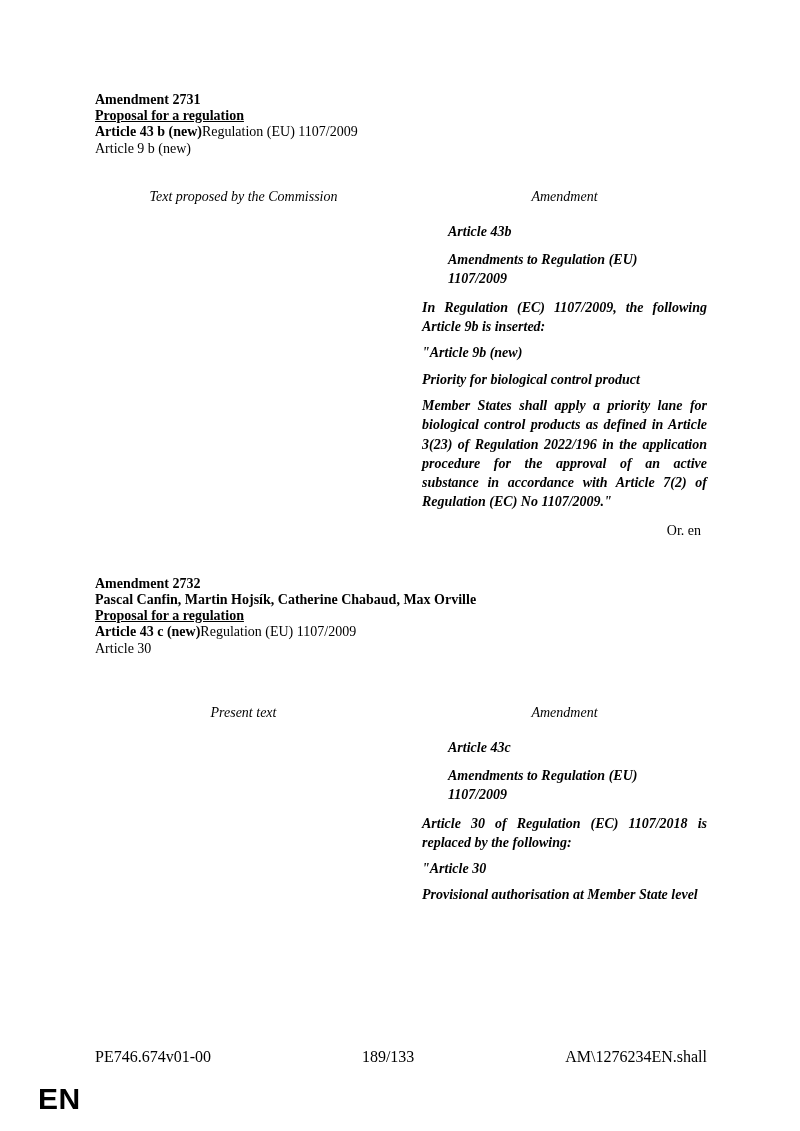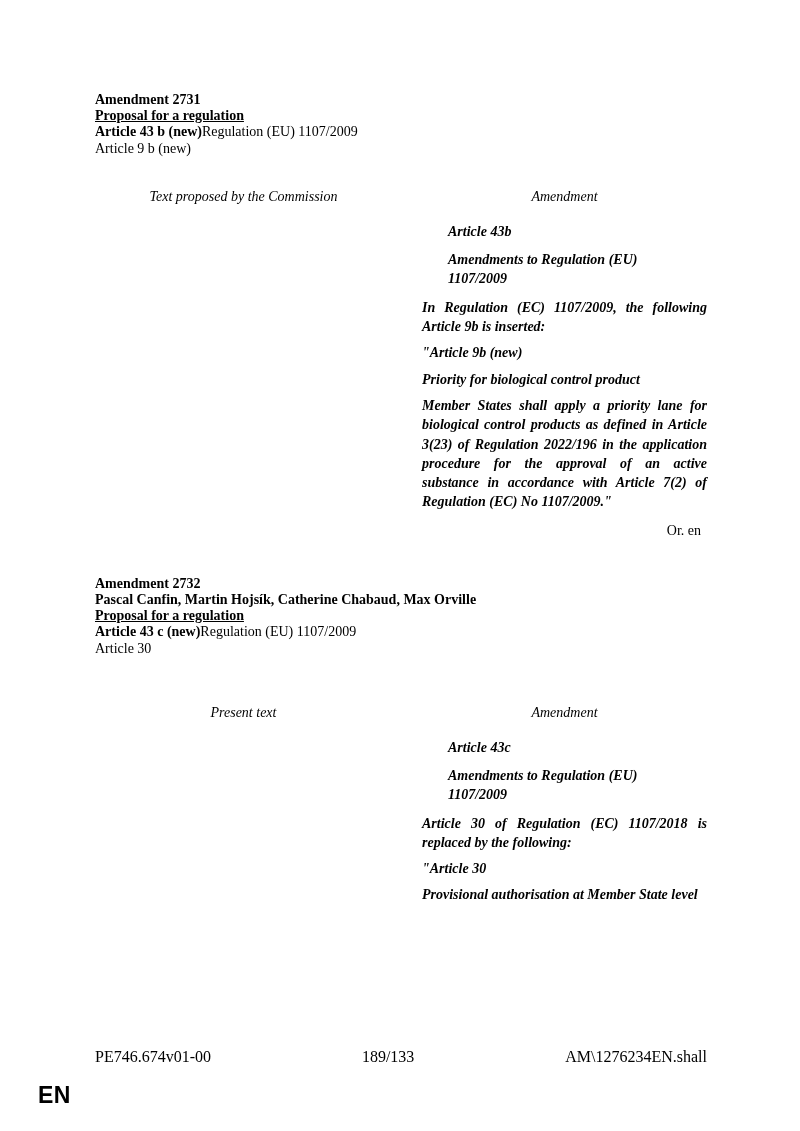--- a/index.html
+++ b/index.html
@@ -69,21 +69,21 @@
     display: flex;
     justify-content: space-between;
     font-size: 16px;
   }
   .lang {
     position: absolute;
     left: 38px;
     top: 1082px;
     font-family: "Liberation Sans", sans-serif;
     font-weight: bold;
-    font-size: 23px;
+    font-size: 30px;
     letter-spacing: 0.5px;
   }
 </style>
 </head>
 <body>
 
 <div class="page">
   <div class="content">
 
     <section>

